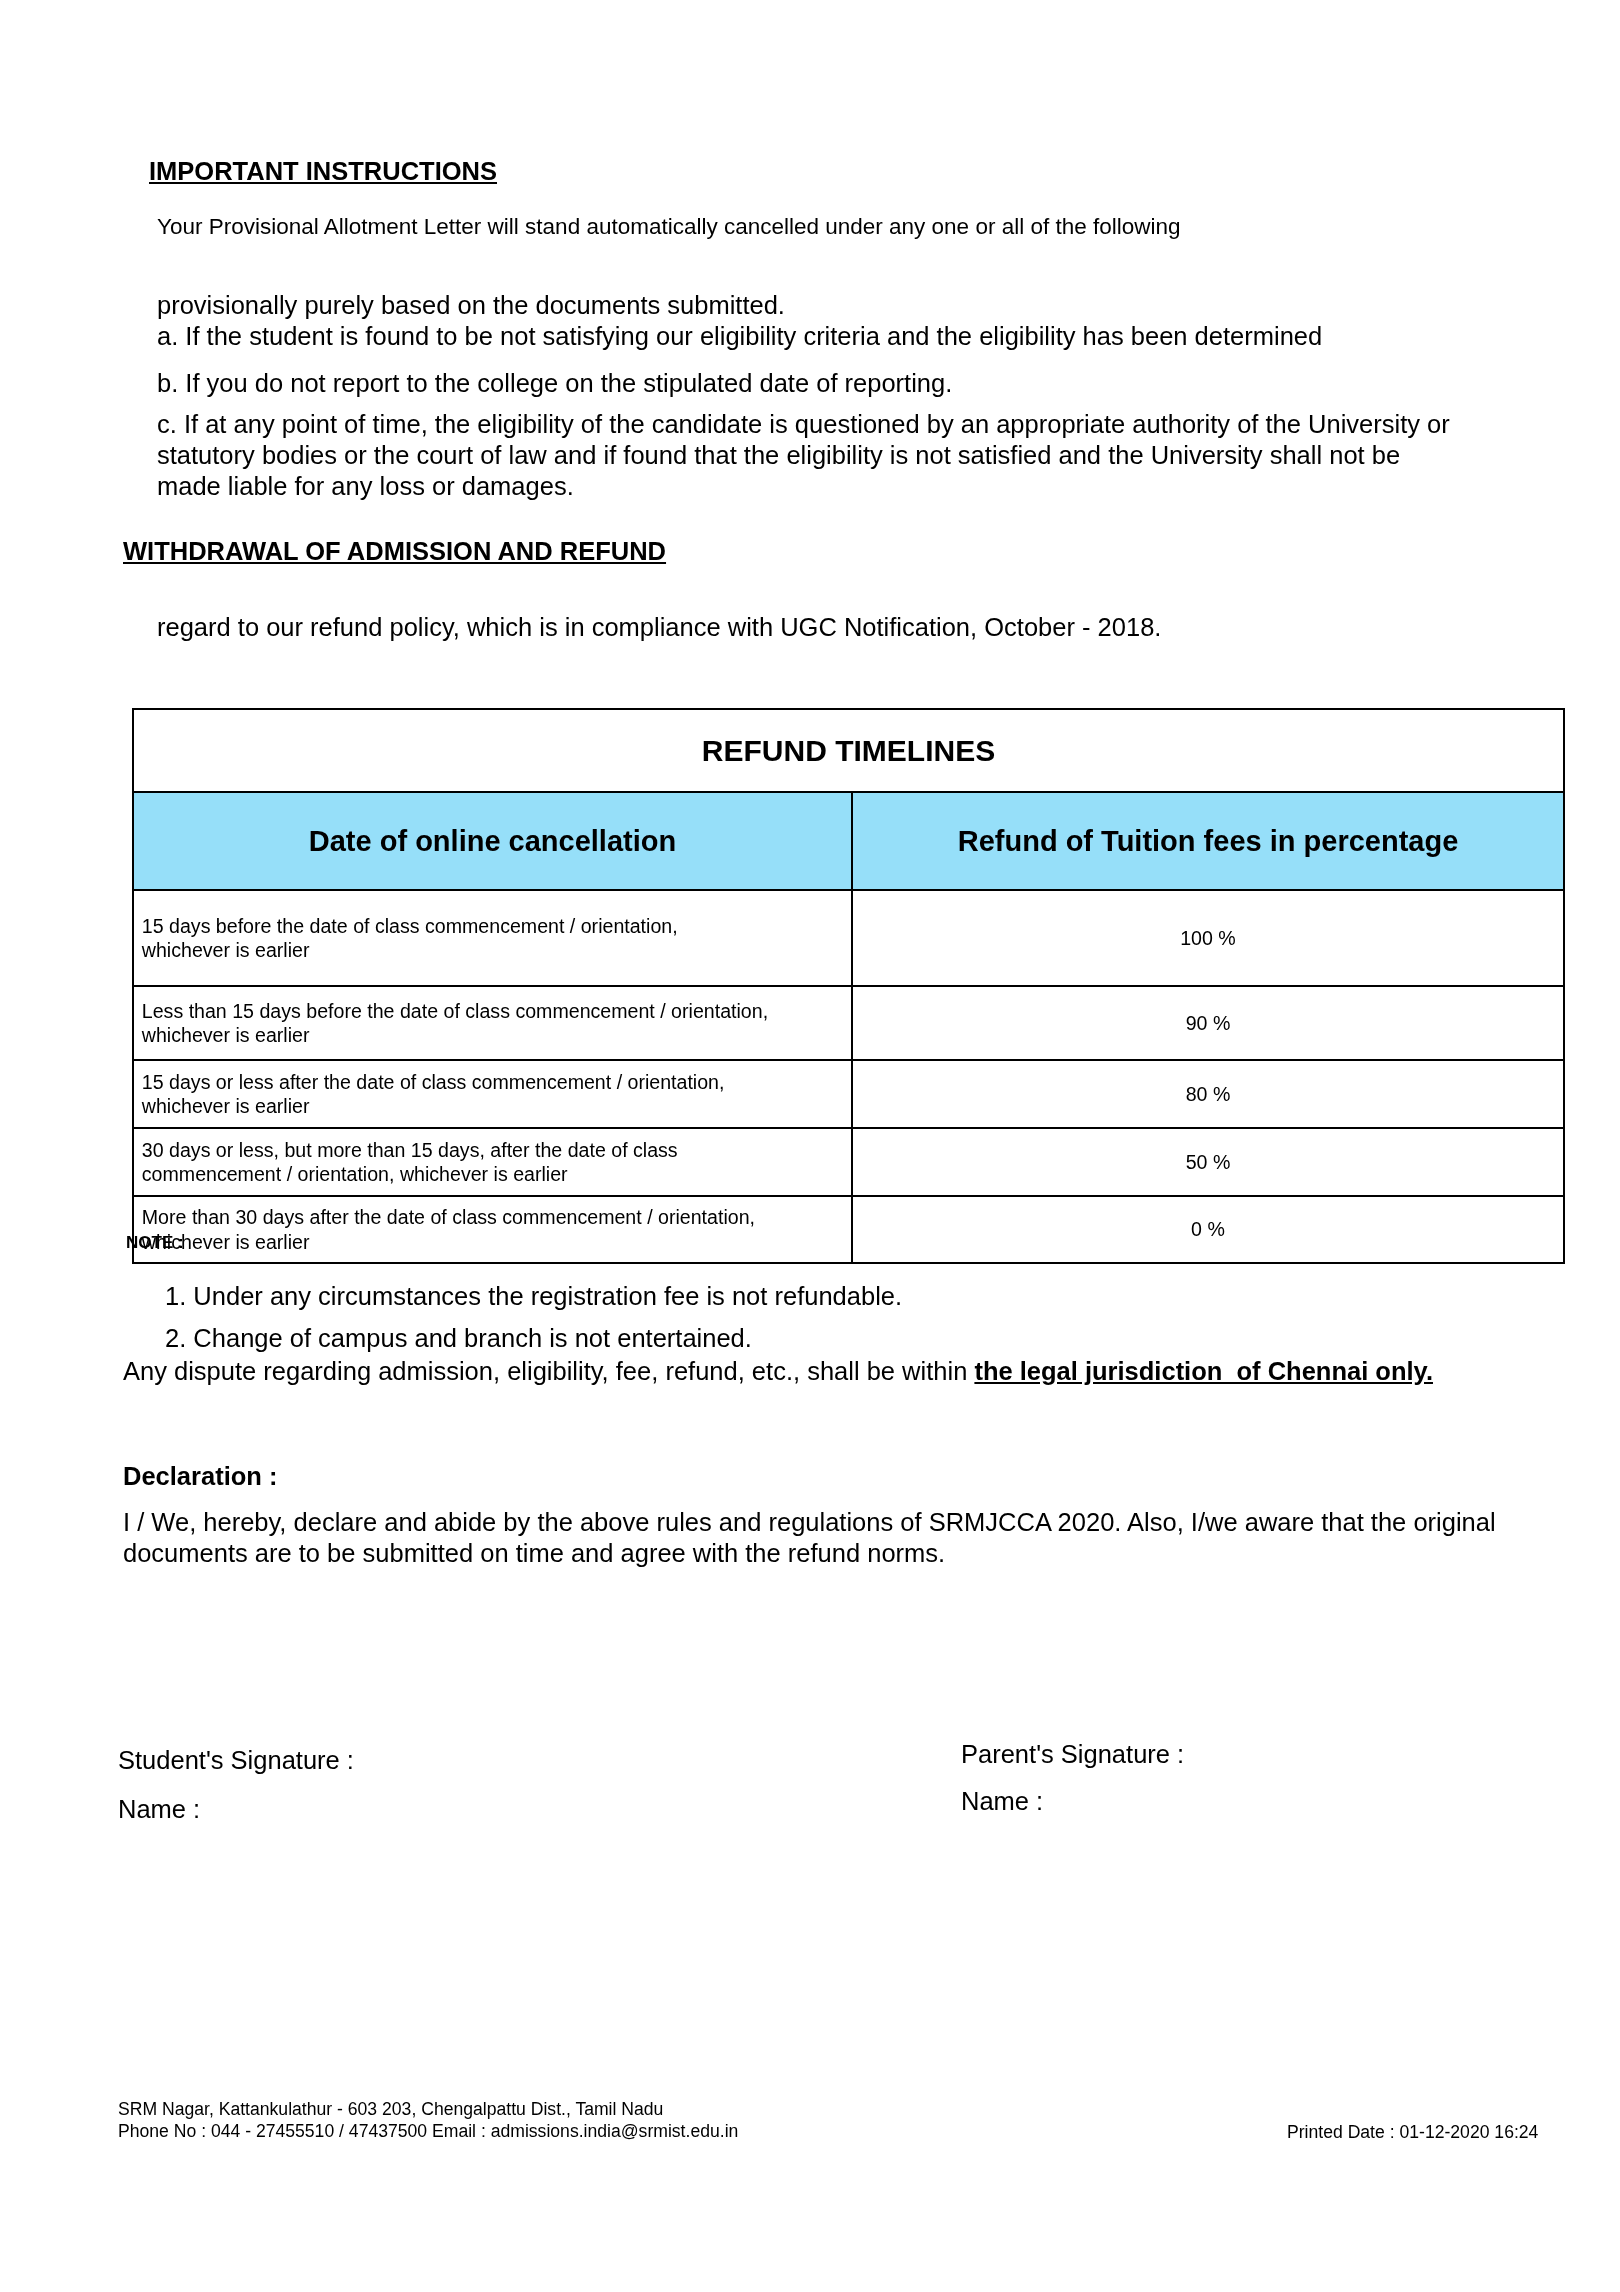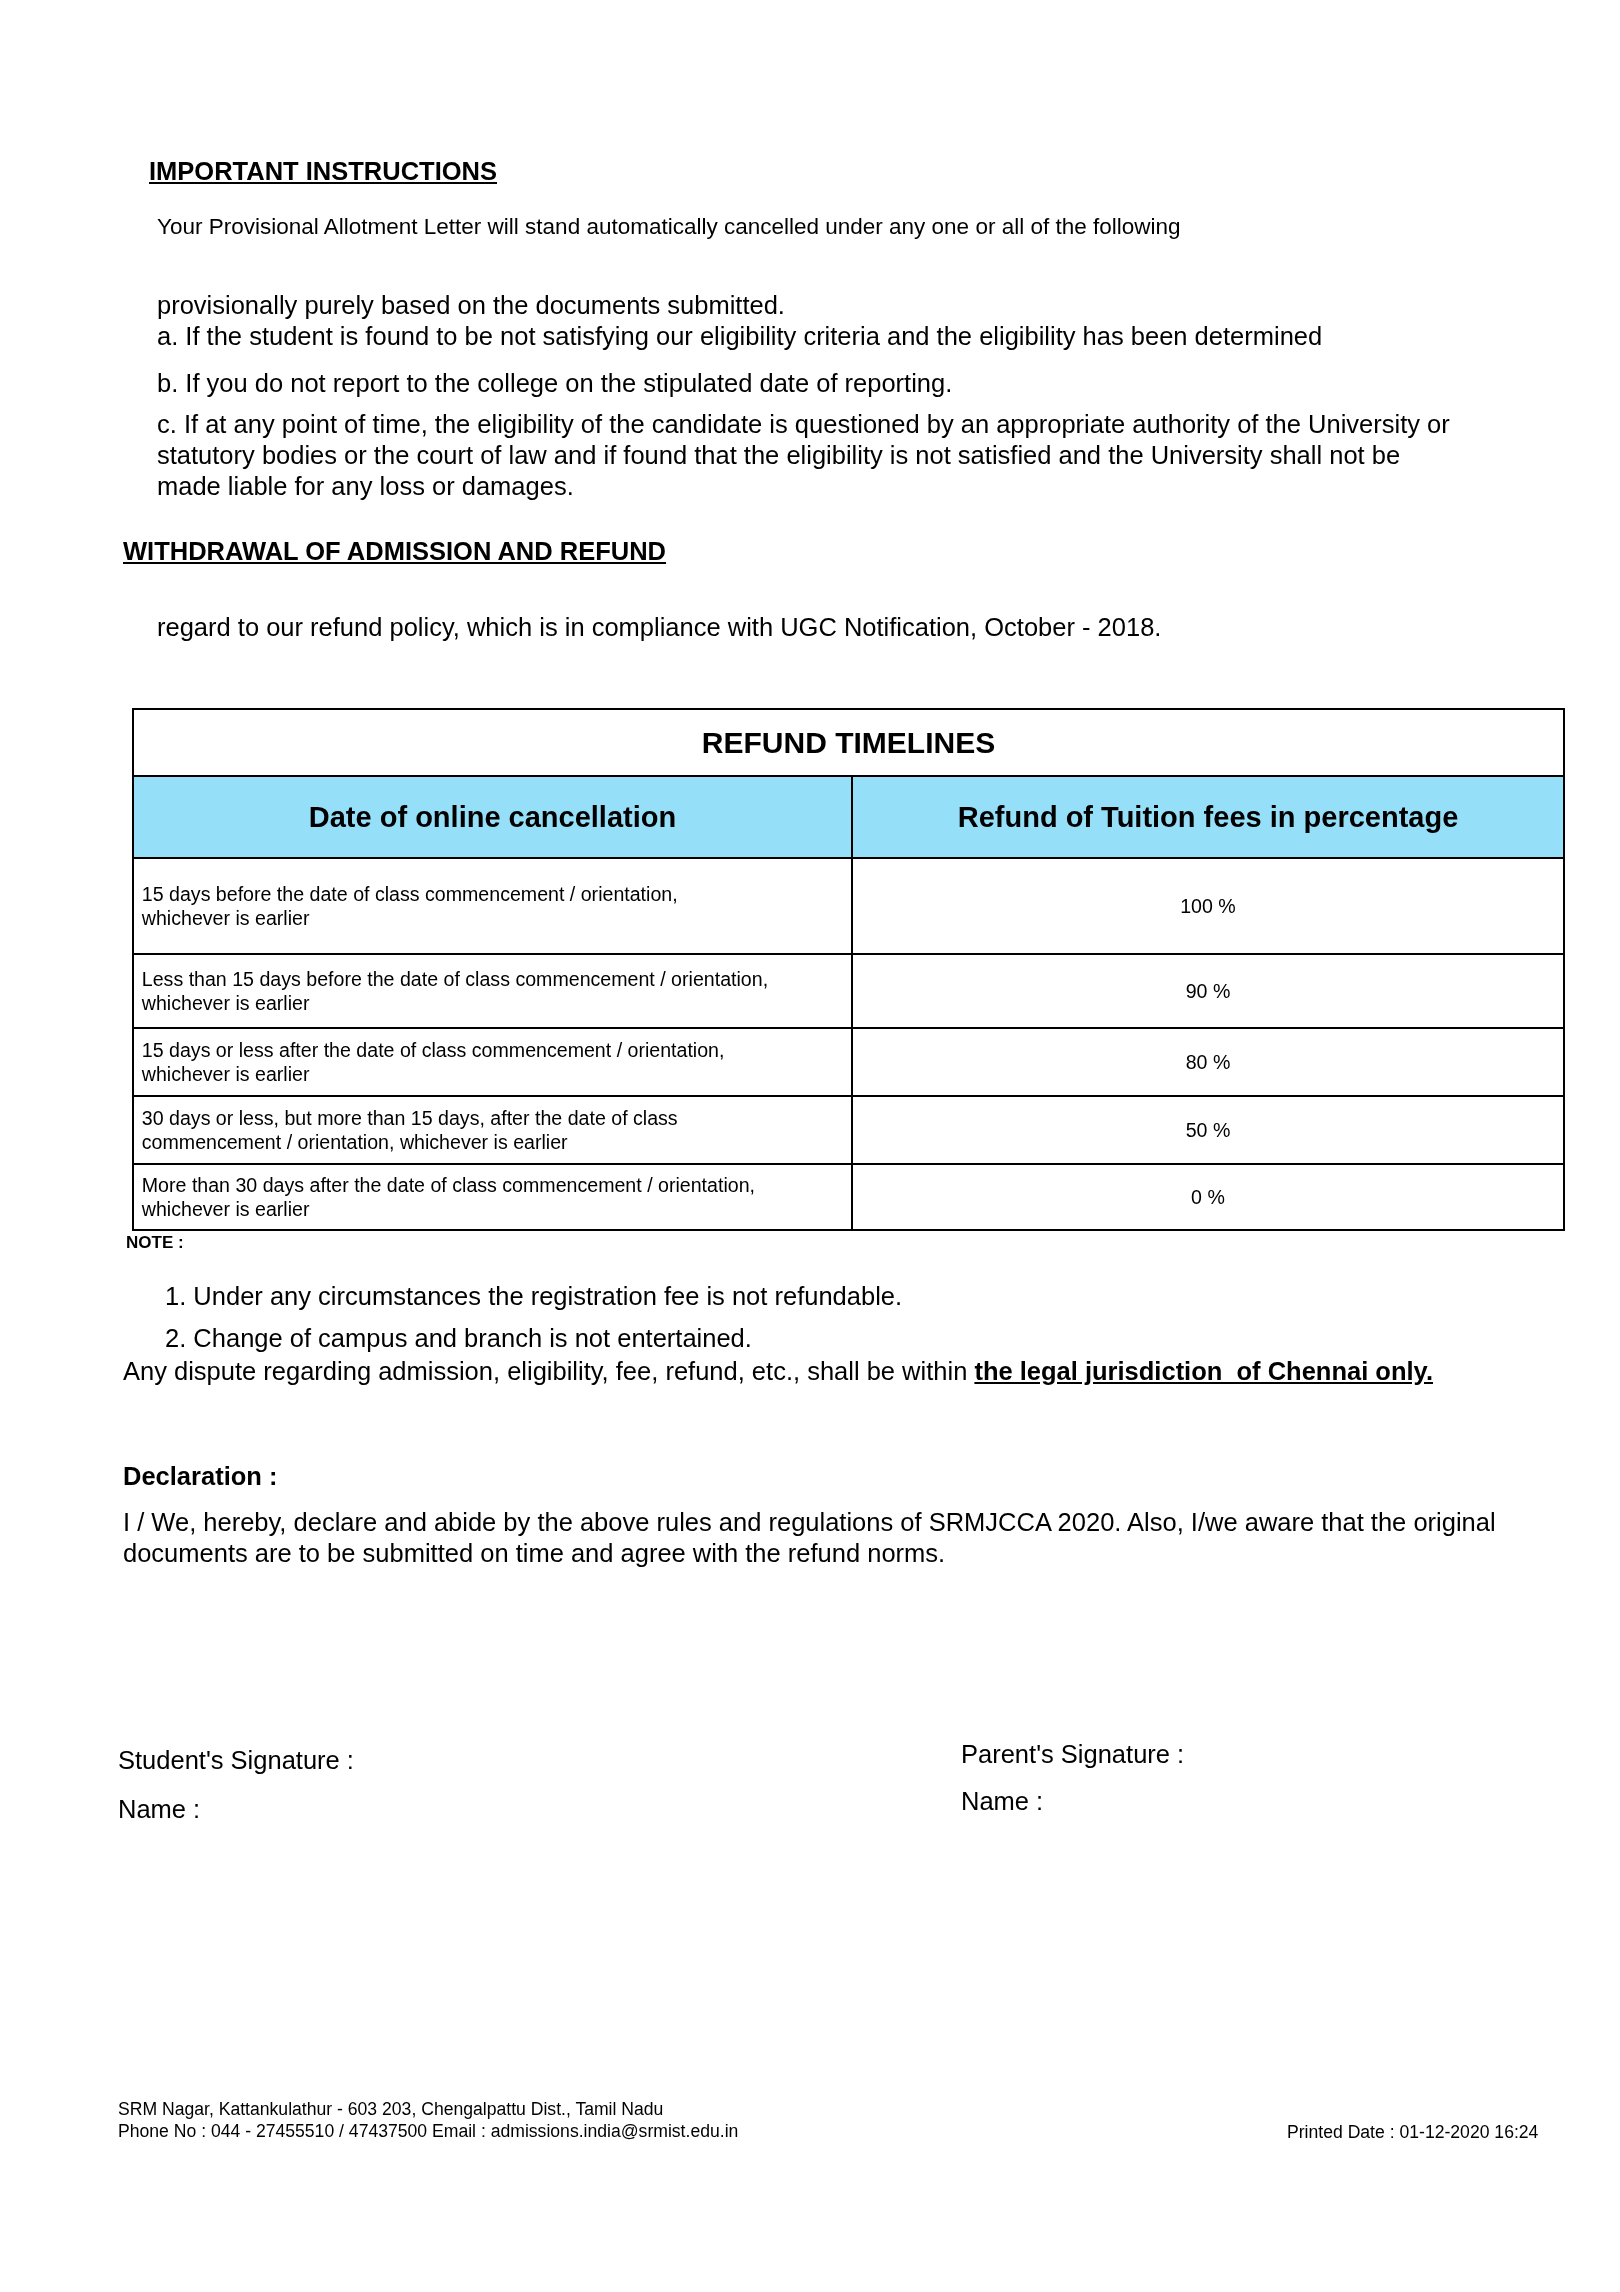--- a/index.html
+++ b/index.html
@@ -6,21 +6,21 @@
   body { width:1620px; height:2293px; position:relative; overflow:hidden;
          font-family:"Liberation Sans", sans-serif; color:#000; }
   .abs { position:absolute; }
   .h-underline { font-weight:bold; text-decoration:underline; font-size:25.5px; }
   .body-lg { font-size:25.5px; line-height:31px; }
   .body-md { font-size:22.5px; }
   .foot { font-size:17.6px; line-height:22.5px; }
 
   #refund-table { position:absolute; left:132px; top:708px; width:1431px;
                   border-collapse:collapse; table-layout:fixed; }
-  #refund-table td, #refund-table th { border:2.9px solid #000; padding:0; }
+  #refund-table td, #refund-table th { border:2.9px solid #000; padding:8px; }
   .title-cell { height:65px; text-align:center; font-weight:bold; font-size:30px; background:#fff; }
   .head-cell { height:80px; background:#96dff9; text-align:center; font-weight:bold; font-size:29px; }
   .row-cond { font-size:19.6px; line-height:24.5px; padding-left:7.8px !important; vertical-align:middle; text-align:left; }
   .row-pct { font-size:19.6px; text-align:center; vertical-align:middle; }
   .bold-u { font-weight:bold; text-decoration:underline; }
 </style>
 </head>
 <body>
 
 <div class="abs h-underline" style="left:149px; top:157px;">IMPORTANT INSTRUCTIONS</div>

